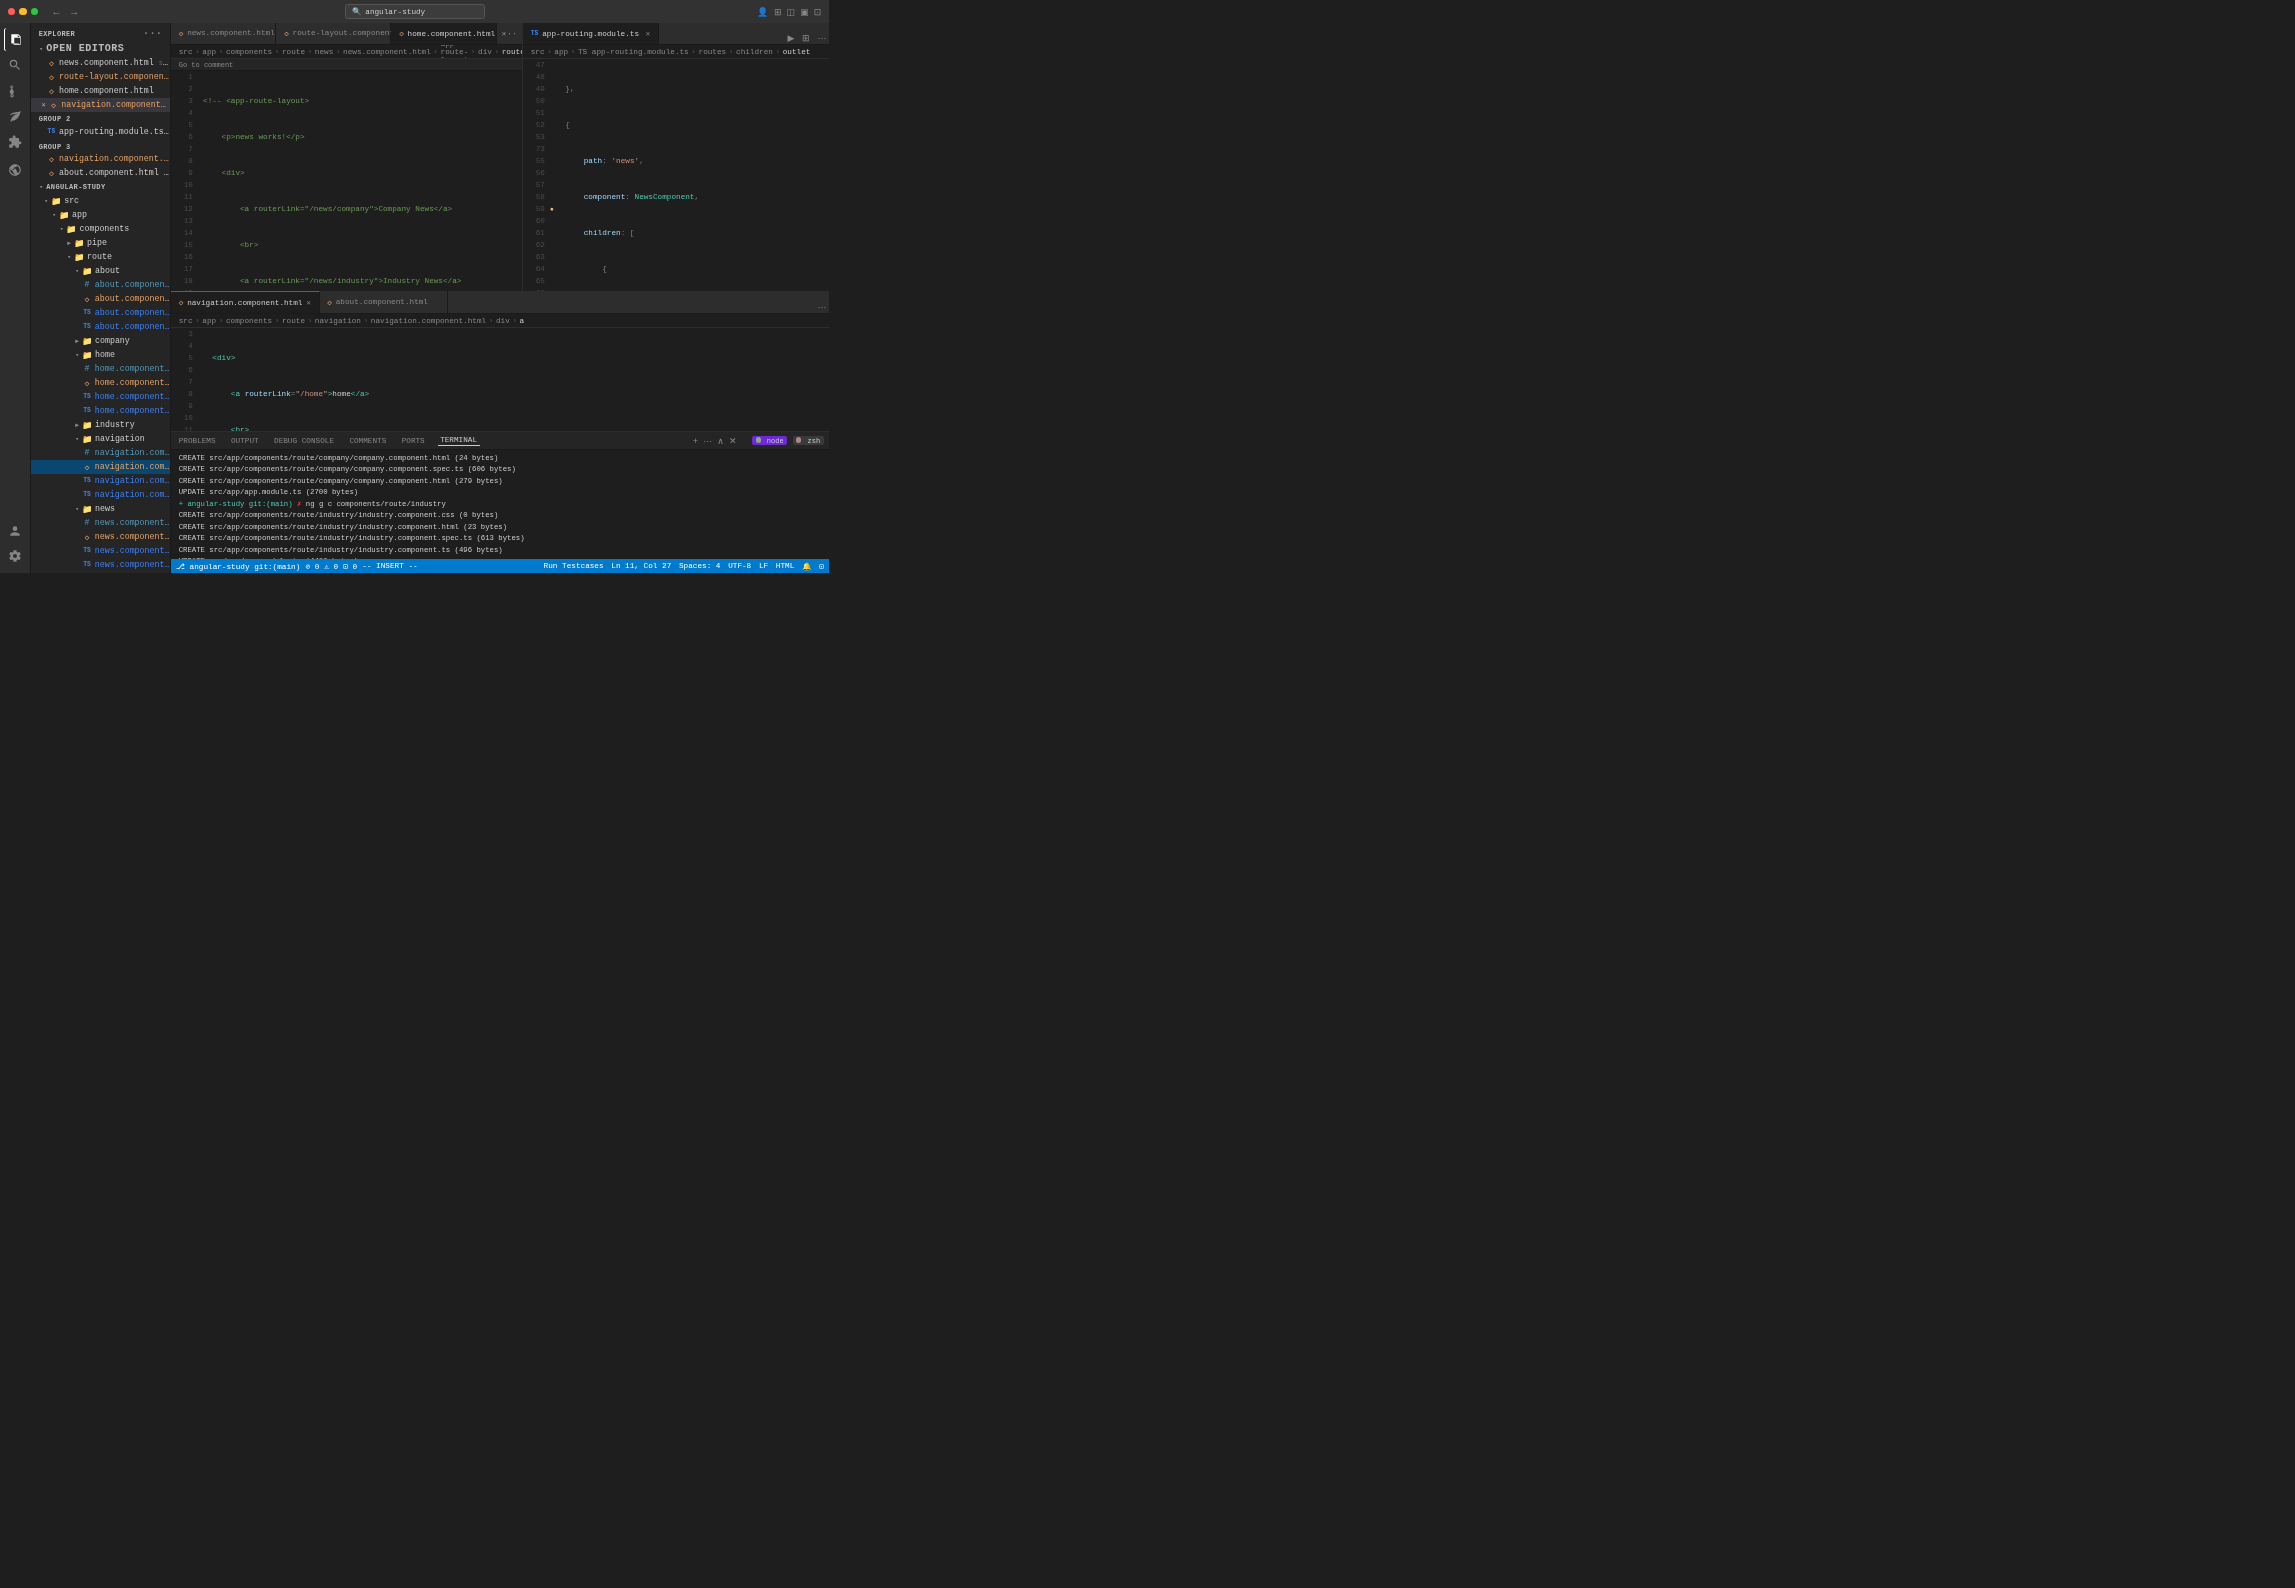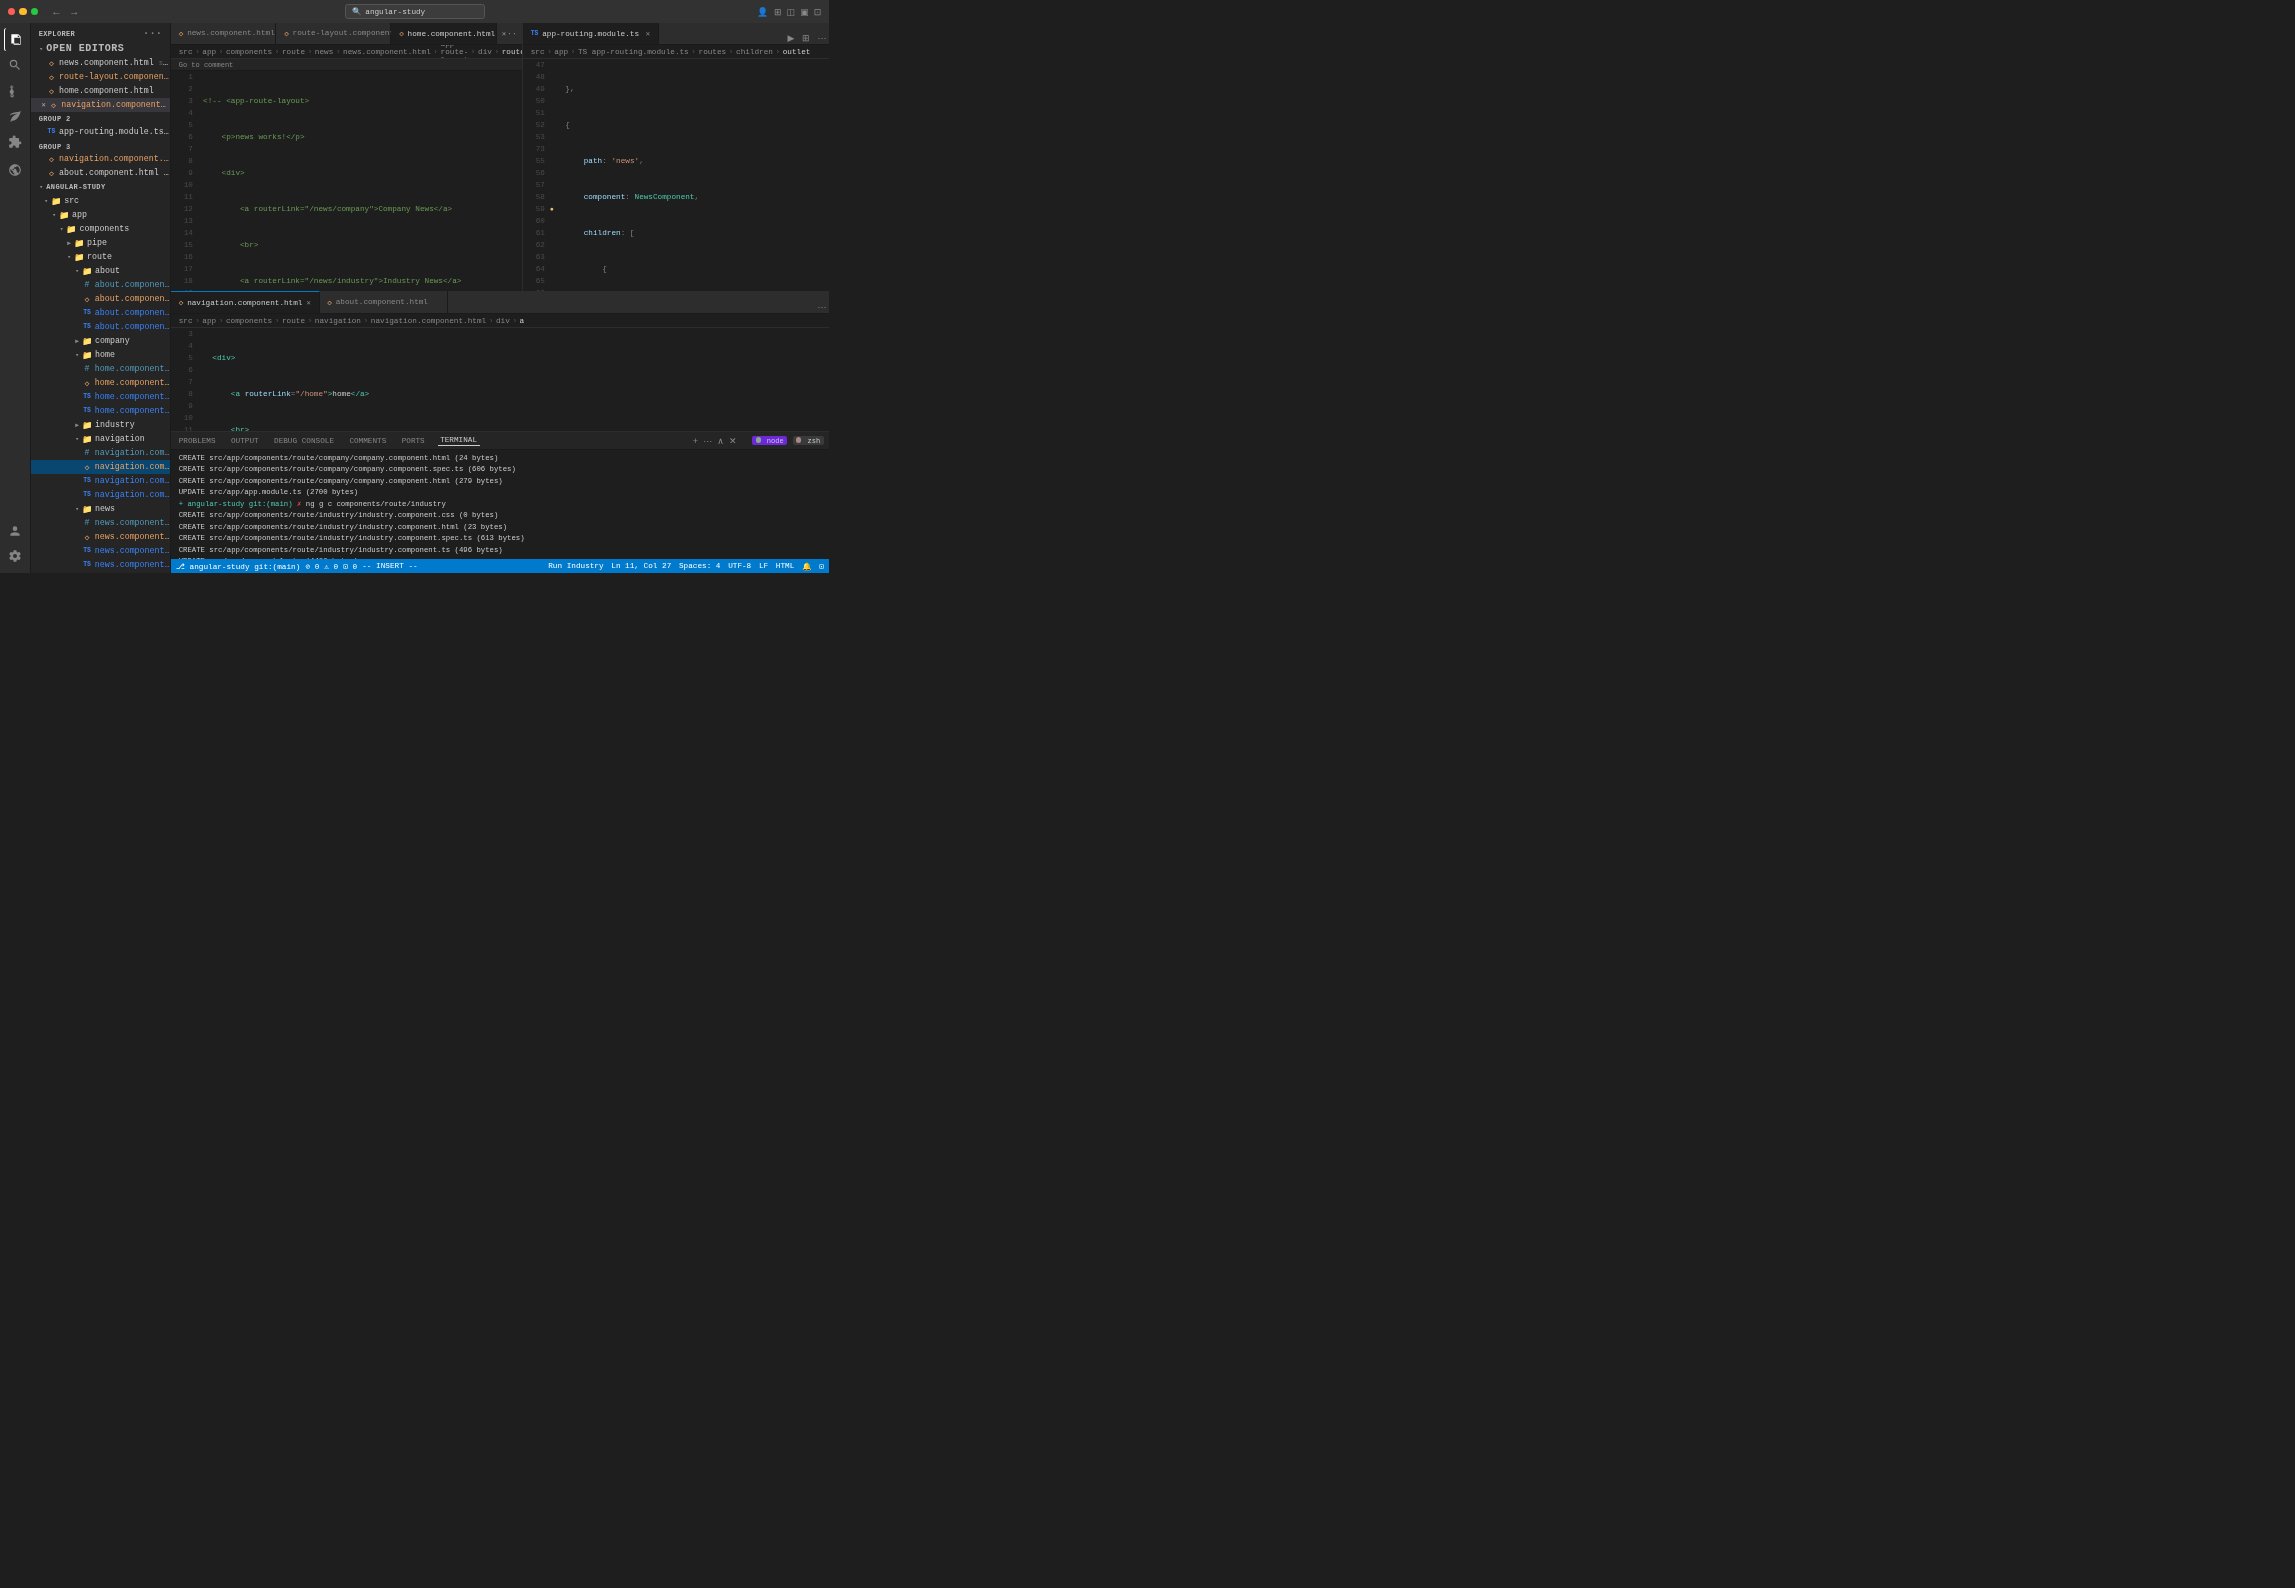--- a/index.html
+++ b/index.html
@@ -938,21 +938,21 @@
 
     <div class="status-bar">
       <div class="status-left">
         <span class="status-item">⎇ angular-study git:(main)</span>
         <span class="status-item">⊘ 0</span>
         <span class="status-item">⚠ 0</span>
         <span class="status-item">⊡ 0</span>
         <span class="status-item">-- INSERT --</span>
       </div>
       <div class="status-right">
-        <span class="status-item">Run Industry</span>
+        <span class="status-item">Run Testcases</span>
         <span class="status-item">Ln 11, Col 27</span>
         <span class="status-item">Spaces: 4</span>
         <span class="status-item">UTF-8</span>
         <span class="status-item">LF</span>
         <span class="status-item">HTML</span>
         <span class="status-item">🔔</span>
         <span class="status-item">⊡</span>
       </div>
     </div>
 

